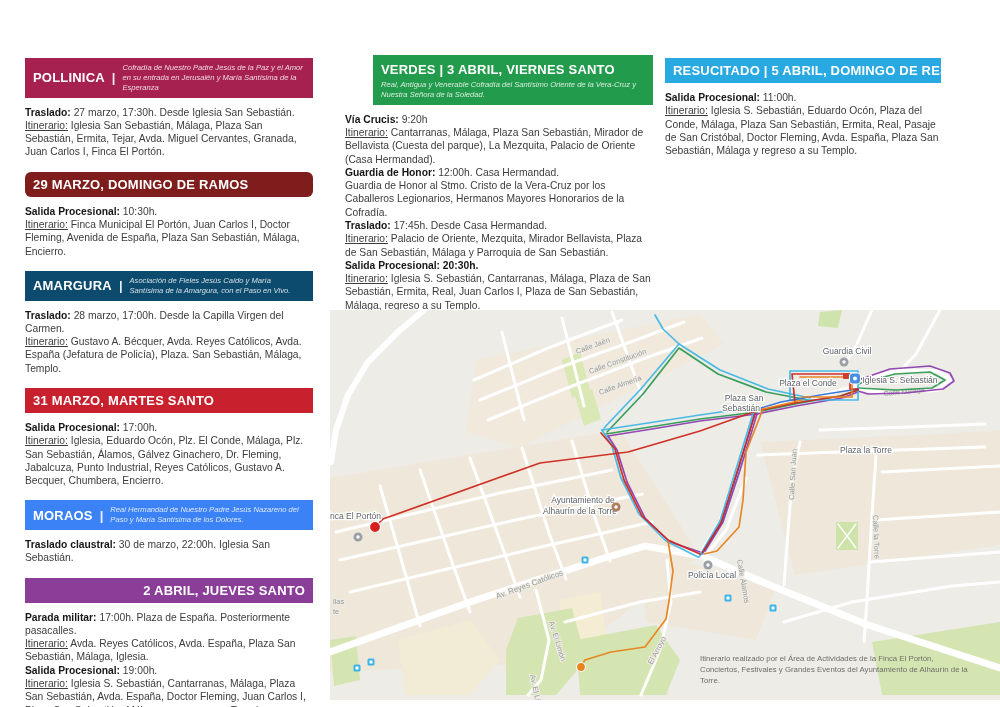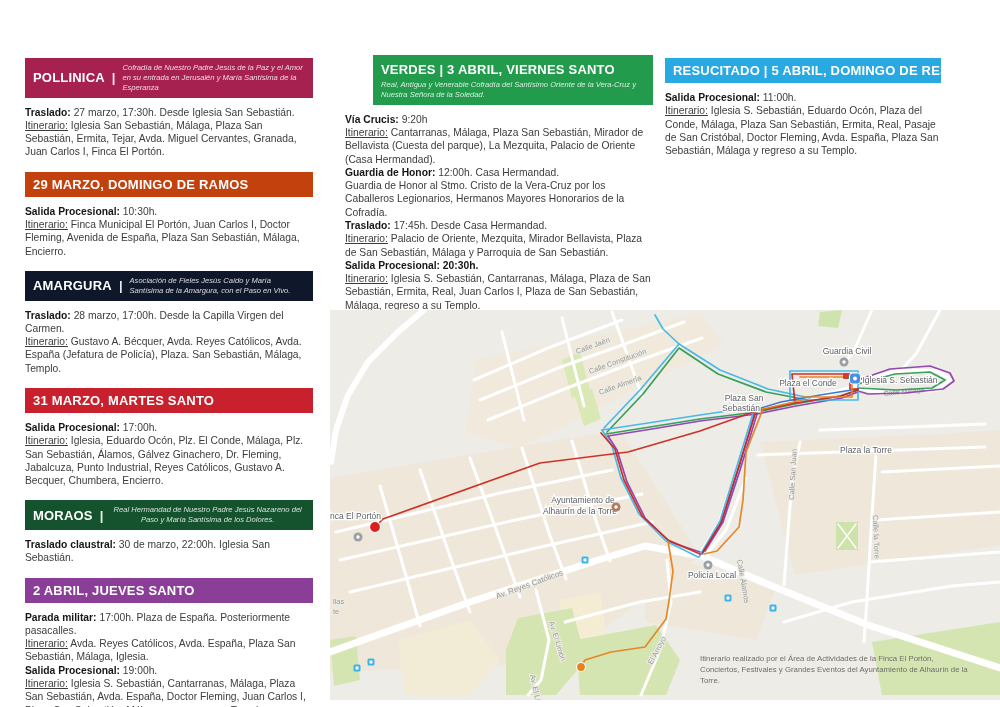--- a/index.html
+++ b/index.html
@@ -35,60 +35,60 @@
           <span class="band-title">POLLINICA</span>
           <span class="band-sep">|</span>
           <span class="band-sub">Cofradía de Nuestro Padre Jesús de la Paz y el Amor en su entrada en Jerusalén y María Santísima de la Esperanza</span>
         </div>
         <div class="sec-text">
           <div class="entry"><span class="lbl-bold">Traslado:</span><span> 27 marzo, 17:30h. Desde Iglesia San Sebastián.</span></div>
           <div class="entry"><span class="lbl-underline">Itinerario:</span><span> Iglesia San Sebastián, Málaga, Plaza San Sebastián, Ermita, Tejar, Avda. Miguel Cervantes, Granada, Juan Carlos I, Finca El Portón.</span></div>
         </div>
       </div>
       <div class="section">
-        <div class="band" style="background: #c2410c;">
+        <div class="band" style="background: #7f1d1d; border-radius: 6px;">
           <span class="band-title">29 MARZO, DOMINGO DE RAMOS</span>
         </div>
         <div class="sec-text">
           <div class="entry"><span class="lbl-bold">Salida Procesional:</span><span> 10:30h.</span></div>
           <div class="entry"><span class="lbl-underline">Itinerario:</span><span> Finca Municipal El Portón, Juan Carlos I, Doctor Fleming, Avenida de España, Plaza San Sebastián, Málaga, Encierro.</span></div>
         </div>
       </div>
       <div class="section">
-        <div class="band" style="background: #0f172a;">
+        <div class="band" style="background: #0c4a6e;">
           <span class="band-title">AMARGURA</span>
           <span class="band-sep">|</span>
           <span class="band-sub">Asociación de Fieles Jesús Caído y María Santísima de la Amargura, con el Paso en Vivo.</span>
         </div>
         <div class="sec-text">
           <div class="entry"><span class="lbl-bold">Traslado:</span><span> 28 marzo, 17:00h. Desde la Capilla Virgen del Carmen.</span></div>
           <div class="entry"><span class="lbl-underline">Itinerario:</span><span> Gustavo A. Bécquer, Avda. Reyes Católicos, Avda. España (Jefatura de Policía), Plaza. San Sebastián, Málaga, Templo.</span></div>
         </div>
       </div>
       <div class="section">
         <div class="band" style="background: rgb(200, 32, 44); text-align: right;">
           <span class="band-title">31 MARZO, MARTES SANTO</span>
         </div>
         <div class="sec-text">
           <div class="entry"><span class="lbl-bold">Salida Procesional:</span><span> 17:00h.</span></div>
           <div class="entry"><span class="lbl-underline">Itinerario:</span><span> Iglesia, Eduardo Ocón, Plz. El Conde, Málaga, Plz. San Sebastián, Álamos, Gálvez Ginachero, Dr. Fleming, Jabalcuza, Punto Industrial, Reyes Católicos, Gustavo A. Becquer, Chumbera, Encierro.</span></div>
         </div>
       </div>
       <div class="section">
-        <div class="band" style="background: #14532d; text-align: center;">
+        <div class="band" style="background: #3b82f6;">
           <span class="band-title">MORAOS</span>
           <span class="band-sep">|</span>
           <span class="band-sub">Real Hermandad de Nuestro Padre Jesús Nazareno del Paso y María Santísima de los Dolores.</span>
         </div>
         <div class="sec-text">
           <div class="entry"><span class="lbl-bold">Traslado claustral:</span><span> 30 de marzo, 22:00h. Iglesia San Sebastián.</span></div>
         </div>
       </div>
       <div class="section">
-        <div class="band" style="background: rgb(139, 62, 152);">
+        <div class="band" style="background: rgb(139, 62, 152); justify-content: flex-end;">
           <span class="band-title">2 ABRIL, JUEVES SANTO</span>
         </div>
         <div class="sec-text">
           <div class="entry"><span class="lbl-bold">Parada militar:</span><span> 17:00h. Plaza de España. Posteriormente pasacalles.</span></div>
           <div class="entry"><span class="lbl-underline">Itinerario:</span><span> Avda. Reyes Católicos, Avda. España, Plaza San Sebastián, Málaga, Iglesia.</span></div>
           <div class="entry"><span class="lbl-bold">Salida Procesional:</span><span> 19:00h.</span></div>
           <div class="entry"><span class="lbl-underline">Itinerario:</span><span> Iglesia S. Sebastián, Cantarranas, Málaga, Plaza San Sebastián, Avda. España, Doctor Fleming, Juan Carlos I, Plaza San Sebastián, Málaga y regreso a su Templo.</span></div>
         </div>
       </div>
     </div>

